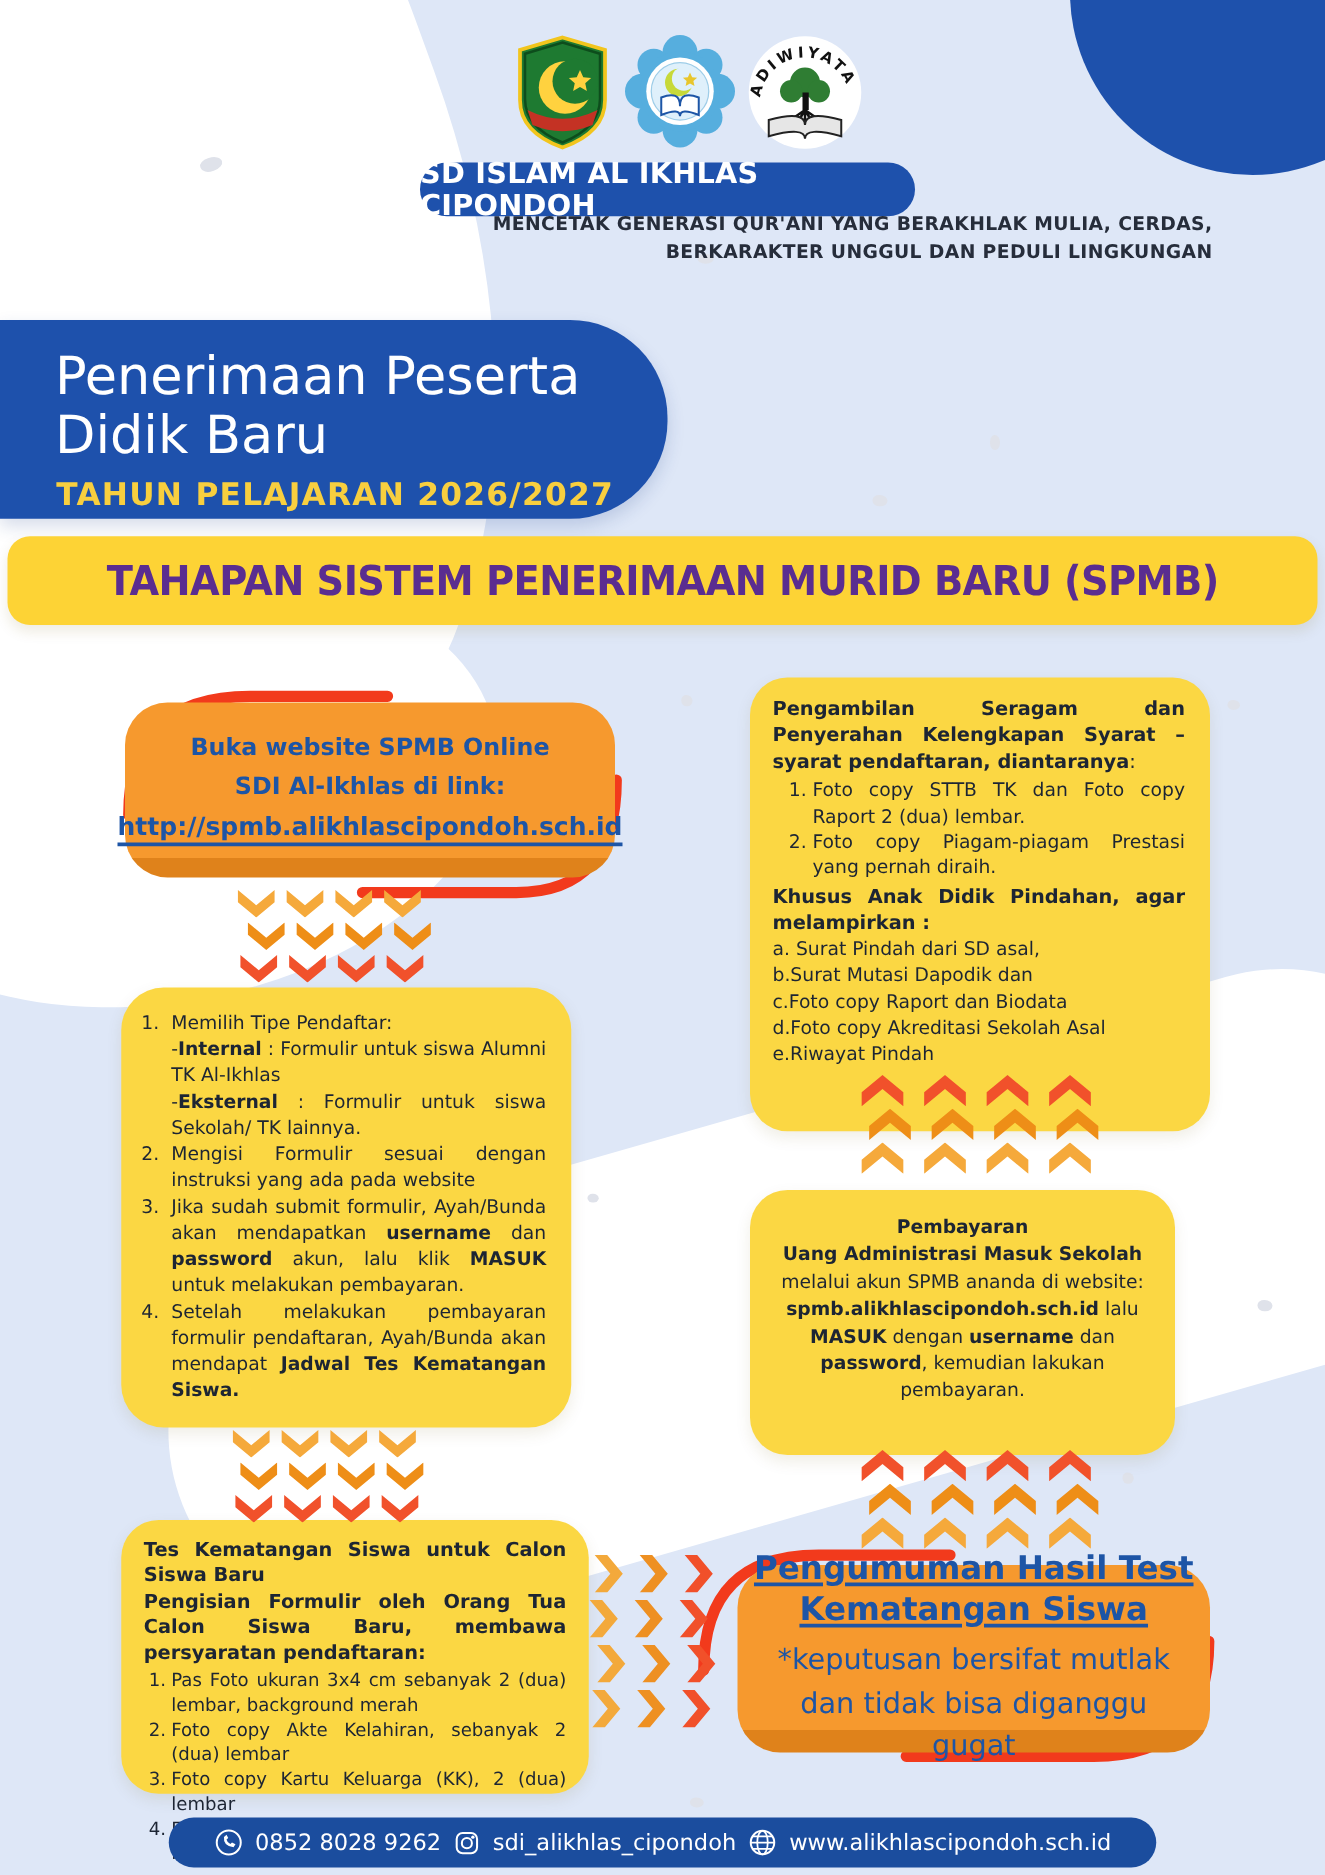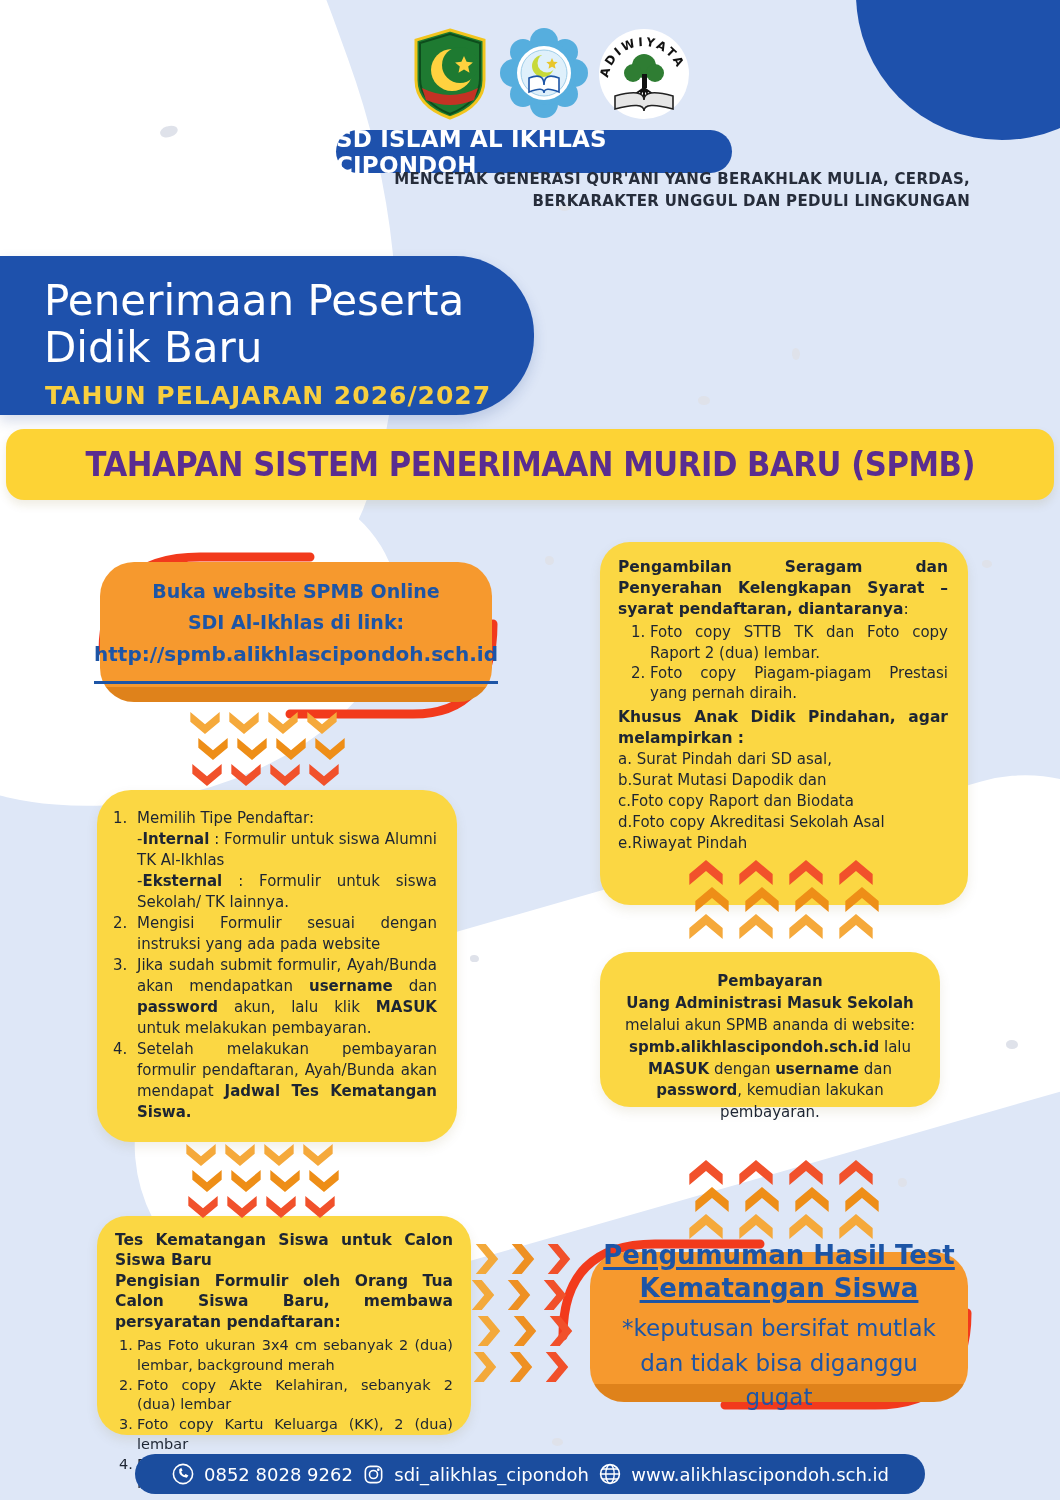--- a/index.html
+++ b/index.html
@@ -26,25 +26,25 @@
   .title-banner .big{color:#fff;font-weight:400;font-size:42px;line-height:1.13;margin:21px 0 0 44px}
   .title-banner .sub{color:#f8cf3f;font-weight:800;font-size:25px;letter-spacing:1px;margin:9px 0 0 45px}
   
   .section-banner{position:absolute;left:6px;top:429px;width:1048px;height:71px;background:#fdd335;border-radius:18px;display:flex;align-items:center;justify-content:center;z-index:3;box-shadow:0 5px 10px rgba(120,100,20,.12)}
   .section-banner span{color:#5a2d90;font-weight:800;font-size:33px;letter-spacing:-.5px;transform:scaleX(.93);white-space:nowrap}
   
   .obox{background:linear-gradient(180deg,#f6992e 0 89%,#df821b 89%);border-radius:34px;z-index:3;position:absolute}
   .ybox{background:#fbd743;z-index:3;position:absolute;box-shadow:0 5px 12px rgba(110,90,10,.10)}
   .website-box{left:100px;top:562px;width:392px;height:140px;display:flex;flex-direction:column;align-items:center;justify-content:center;gap:9px}
   .website-box .l{color:#1d55a6;font-size:19px;font-weight:700}
-  .website-box .link{color:#1d55a6;font-size:20px;font-weight:800;border-bottom:3px solid #1d55a6;padding-bottom:15px}
+  .website-box .link{color:#1d55a6;font-size:20px;font-weight:800;border-bottom:3px solid #1d55a6;padding-bottom:1px}
   .steps-box{left:97px;top:790px;width:360px;height:352px;border-radius:34px;padding:18px 20px 0 16px;box-sizing:border-box}
   .tes-box{left:97px;top:1216px;width:374px;height:219px;border-radius:30px;padding:14px 18px 0 18px;box-sizing:border-box}
   .seragam-box{left:600px;top:542px;width:368px;height:363px;border-radius:30px;padding:15px 20px 0 18px;box-sizing:border-box}
-  .pembayaran-box{left:600px;top:952px;width:340px;height:155px;border-radius:30px;padding:19px 20px 0 20px;box-sizing:border-box;text-align:center}
+  .pembayaran-box{left:600px;top:952px;width:340px;height:212px;border-radius:30px;padding:19px 20px 0 20px;box-sizing:border-box;text-align:center}
   .pengumuman-box{left:590px;top:1252px;width:378px;height:150px;border-radius:34px;display:flex;flex-direction:column;align-items:center;justify-content:center;gap:6px;background:linear-gradient(180deg,#f6992e 0 88%,#df821b 88%)}
   .pengumuman-box .ttl{color:#1d55a6;font-weight:800;font-size:26px;line-height:1.27;text-align:center;white-space:pre-line;text-decoration:underline;text-decoration-thickness:3px;text-underline-offset:3px}
   .pengumuman-box .note{color:#1d55a6;font-size:23px;line-height:1.5;text-align:center;width:330px}
   
   .b{font-weight:700}
   .rich{white-space:pre-line}
   .li{display:flex;align-items:flex-start}
   .li-num{flex:none;width:24px}
   .li-body{flex:1;text-align:justify;white-space:pre-line}
   .steps-list{font-size:15px;line-height:1.4}

